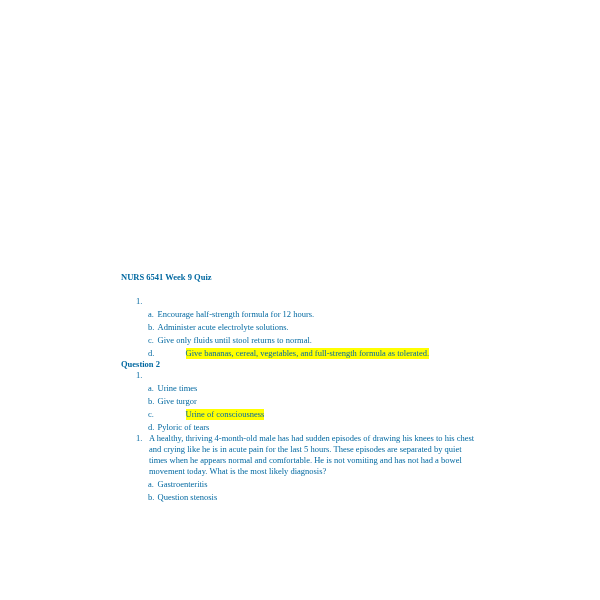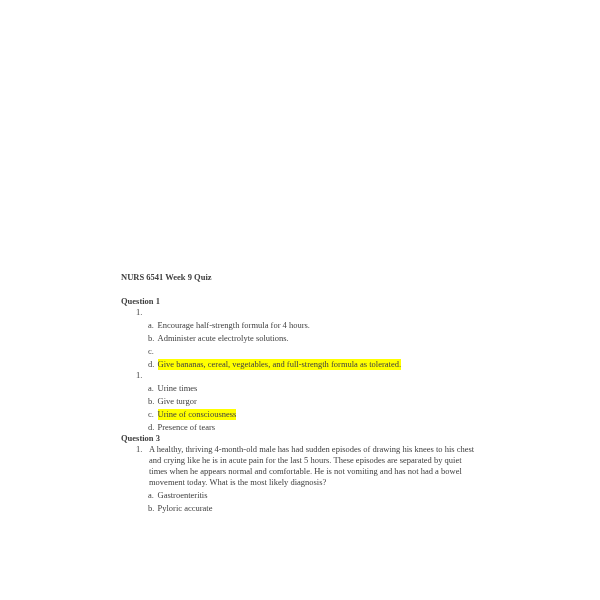--- a/index.html
+++ b/index.html
@@ -9,21 +9,21 @@
     height: 600px;
     background: #ffffff;
   }
   .canvas {
     position: relative;
     width: 600px;
     height: 600px;
     background: #ffffff;
     overflow: hidden;
     font-family: "Liberation Serif", serif;
-    color: #404040;
+    color: #0369a1;
   }
   .doc {
     position: absolute;
     left: 121px;
     top: 272px;
     width: 368px;
     font-size: 8.5px;
     line-height: 11px;
   }
   .doc-title {
@@ -56,90 +56,91 @@
     margin-left: 27px;
     margin-top: 2px;
     white-space: nowrap;
   }
   .opt-letter {
     width: 9.5px;
     flex: 0 0 auto;
   }
   .opt-text.hl {
     background: var(--hl, #ffff00);
+    margin-left: 28px;
   }
 </style>
 </head>
 <body style="background: rgb(255, 255, 255);">
 
 <div class="canvas">
   <div class="doc">
 
     <div class="doc-title">NURS 6541 Week 9 Quiz</div>
 
     <section class="question">
-      <div class="q-heading">Question 1</div>
       <div class="q-item">
         <span class="q-num">1.</span>
       </div>
       <div class="options">
         <div class="option">
           <span class="opt-letter">a.</span>
-          <span class="opt-text">Encourage half-strength formula for 4 hours.</span>
+          <span class="opt-text">Encourage half-strength formula for 12 hours.</span>
         </div>
         <div class="option">
           <span class="opt-letter">b.</span>
           <span class="opt-text">Administer acute electrolyte solutions.</span>
         </div>
         <div class="option">
           <span class="opt-letter">c.</span>
+          <span class="opt-text">Give only fluids until stool returns to normal.</span>
         </div>
         <div class="option">
           <span class="opt-letter">d.</span>
           <span class="opt-text hl">Give bananas, cereal, vegetables, and full-strength formula as tolerated.</span>
         </div>
       </div>
     </section>
 
     <section class="question">
+      <div class="q-heading">Question 2</div>
       <div class="q-item">
         <span class="q-num">1.</span>
       </div>
       <div class="options">
         <div class="option">
           <span class="opt-letter">a.</span>
           <span class="opt-text">Urine times</span>
         </div>
         <div class="option">
           <span class="opt-letter">b.</span>
           <span class="opt-text">Give turgor</span>
         </div>
         <div class="option">
           <span class="opt-letter">c.</span>
           <span class="opt-text hl">Urine of consciousness</span>
         </div>
         <div class="option">
           <span class="opt-letter">d.</span>
-          <span class="opt-text">Presence of tears</span>
+          <span class="opt-text">Pyloric of tears</span>
         </div>
       </div>
     </section>
 
     <section class="question">
-      <div class="q-heading">Question 3</div>
       <div class="q-item">
         <span class="q-num">1.</span>
         <div class="q-text">A healthy, thriving 4-month-old male has had sudden episodes of drawing his knees to his chest and crying like he is in acute pain for the last 5 hours. These episodes are separated by quiet times when he appears normal and comfortable. He is not vomiting and has not had a bowel movement today. What is the most likely diagnosis?</div>
       </div>
       <div class="options">
         <div class="option">
           <span class="opt-letter">a.</span>
           <span class="opt-text">Gastroenteritis</span>
         </div>
         <div class="option">
           <span class="opt-letter">b.</span>
-          <span class="opt-text">Pyloric accurate</span>
+          <span class="opt-text">Question stenosis</span>
         </div>
       </div>
     </section>
 
   </div>
 </div>
 
 </body></html>

